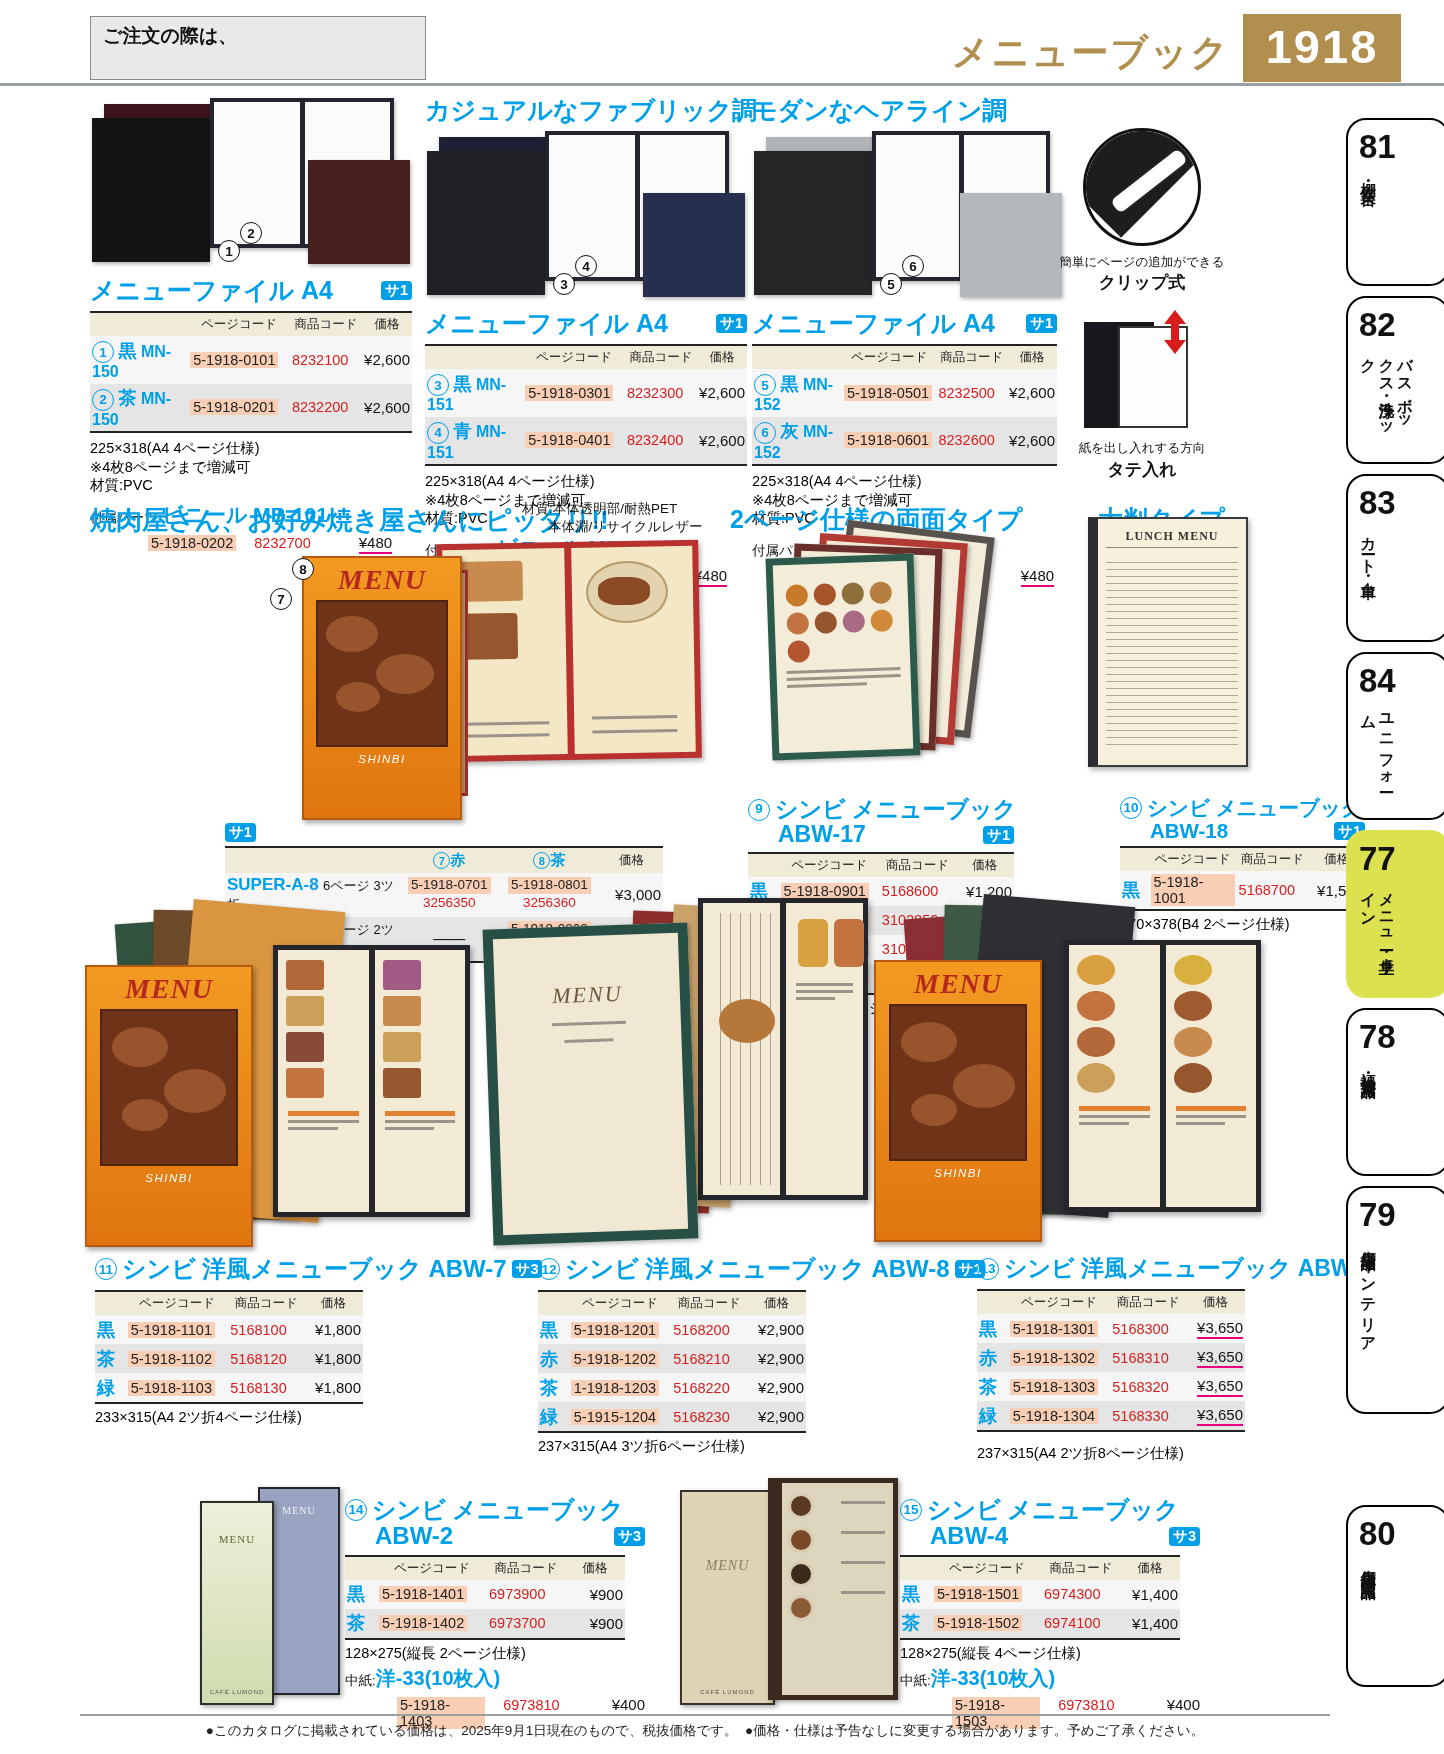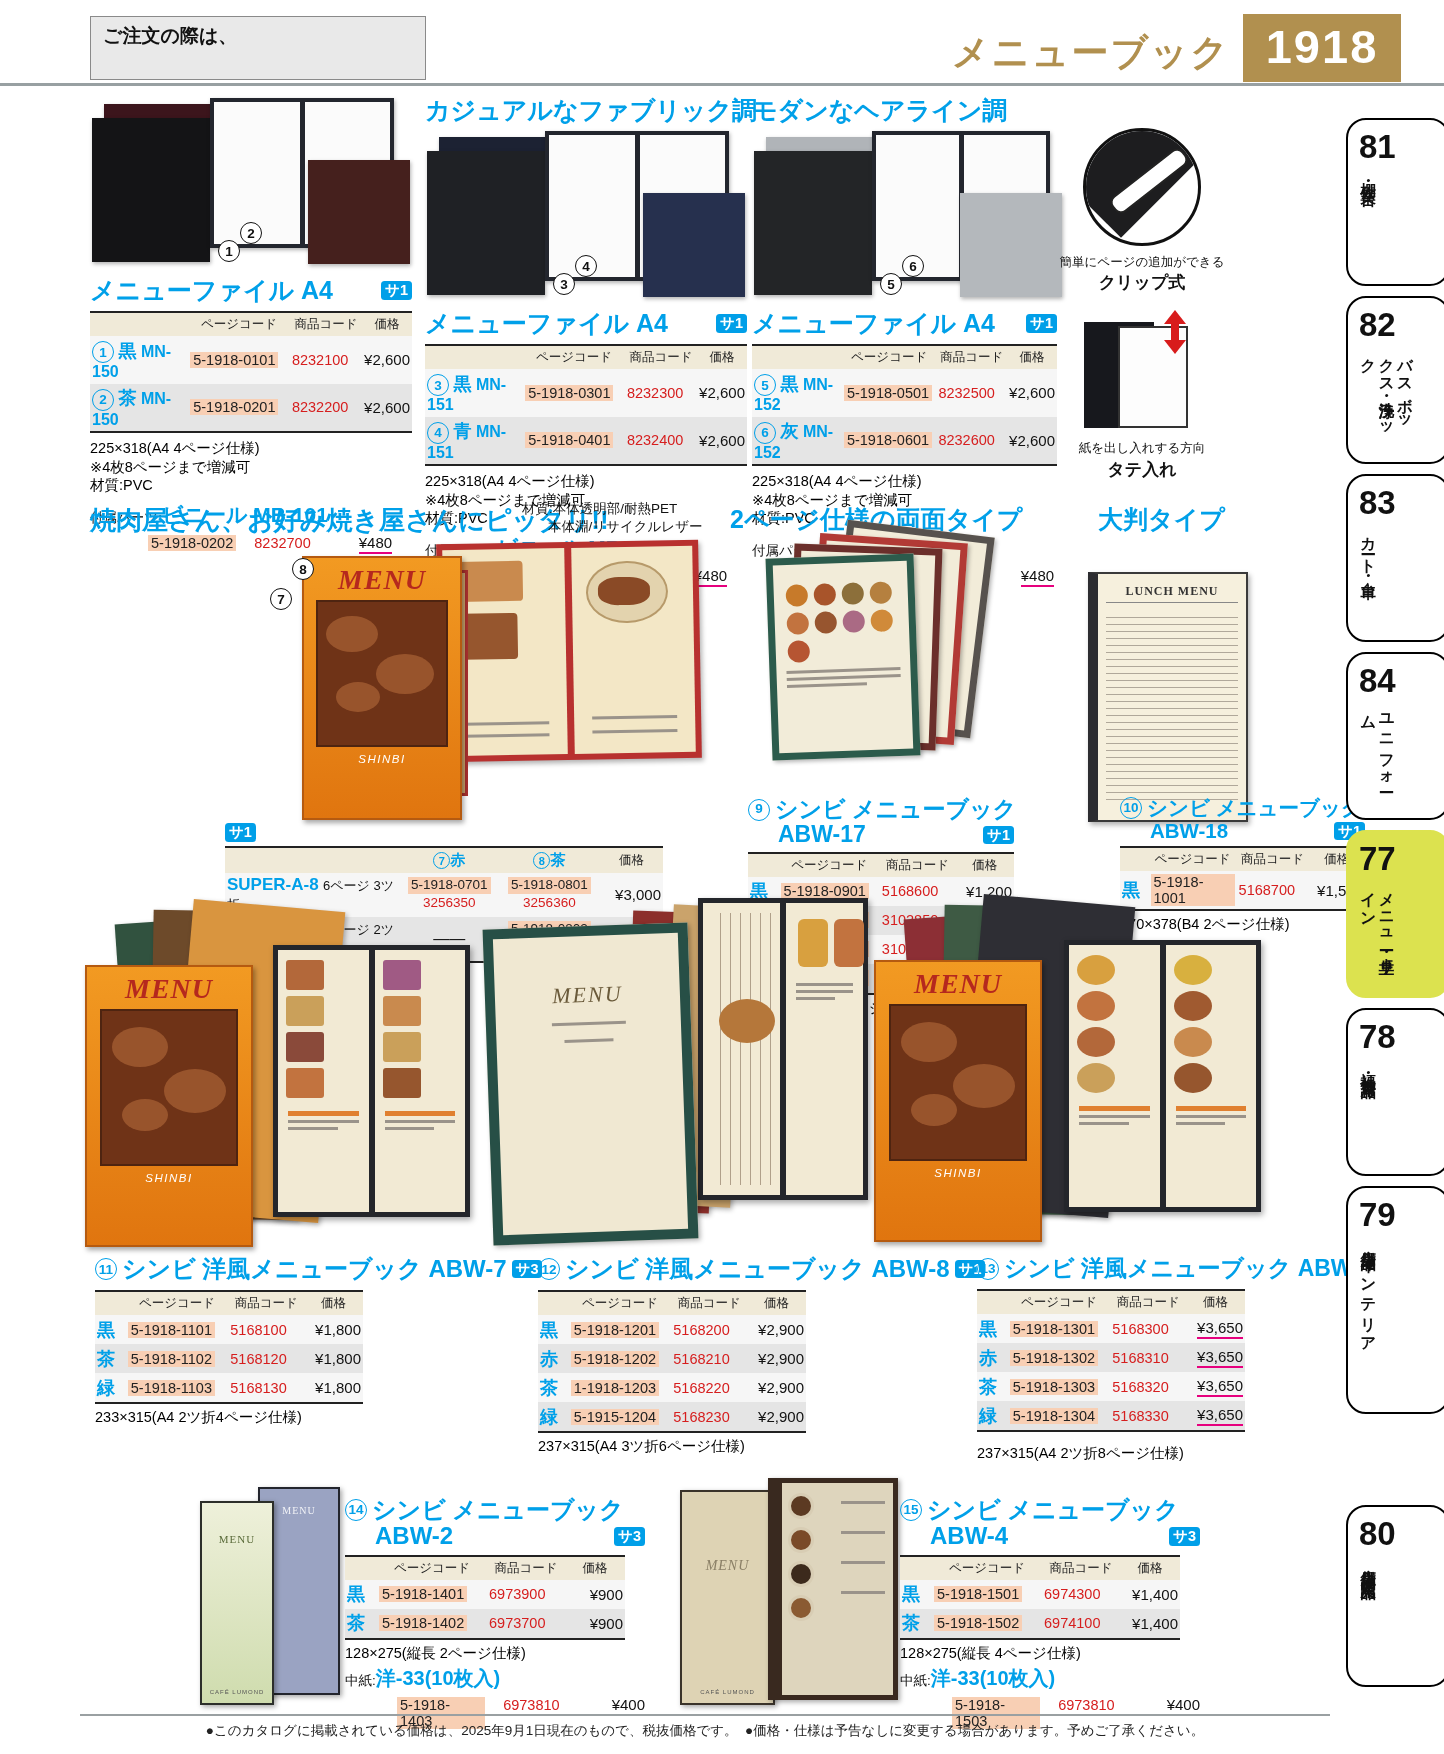--- a/index.html
+++ b/index.html
@@ -367,21 +367,21 @@
       <i style="background:#aa6a84;"></i>
         <i style="background:#d08a3a;"></i>
         <i style="background:#b65532;"></i>
     </div>
     <div class="txl"></div>
       <div class="txl"></div>
       <div class="txl" style="width:60%;"></div>
   </div>
 </div>
 
-<div class="abs" style="left:1048px;top:572px;padding-left:40px;">
+<div class="abs" style="left:1048px;top:517px;padding-left:40px;">
   <div class="a18">
     <div class="lm-title">LUNCH MENU</div>
     <div class="lm-lines"></div>
   </div>
 </div>
 
 <div class="abs" style="left:225px;top:823px;width:438px;">
   <div class="trow" style="margin-top:0;">
     <span class="sab">サ1</span>
   </div>

